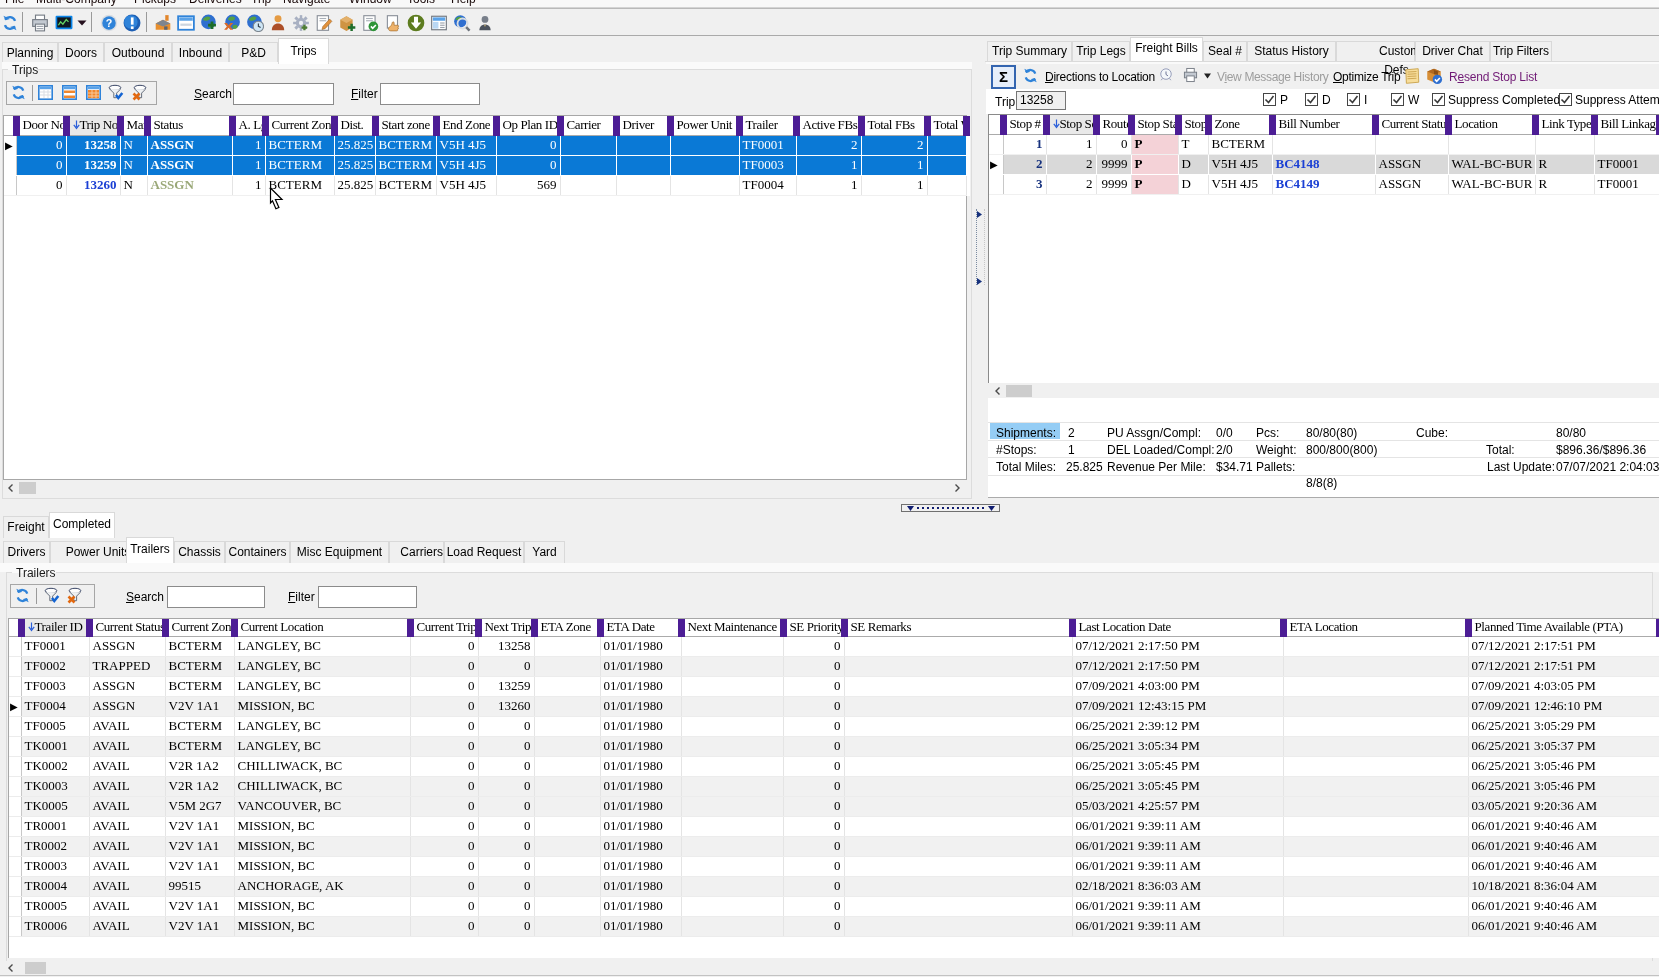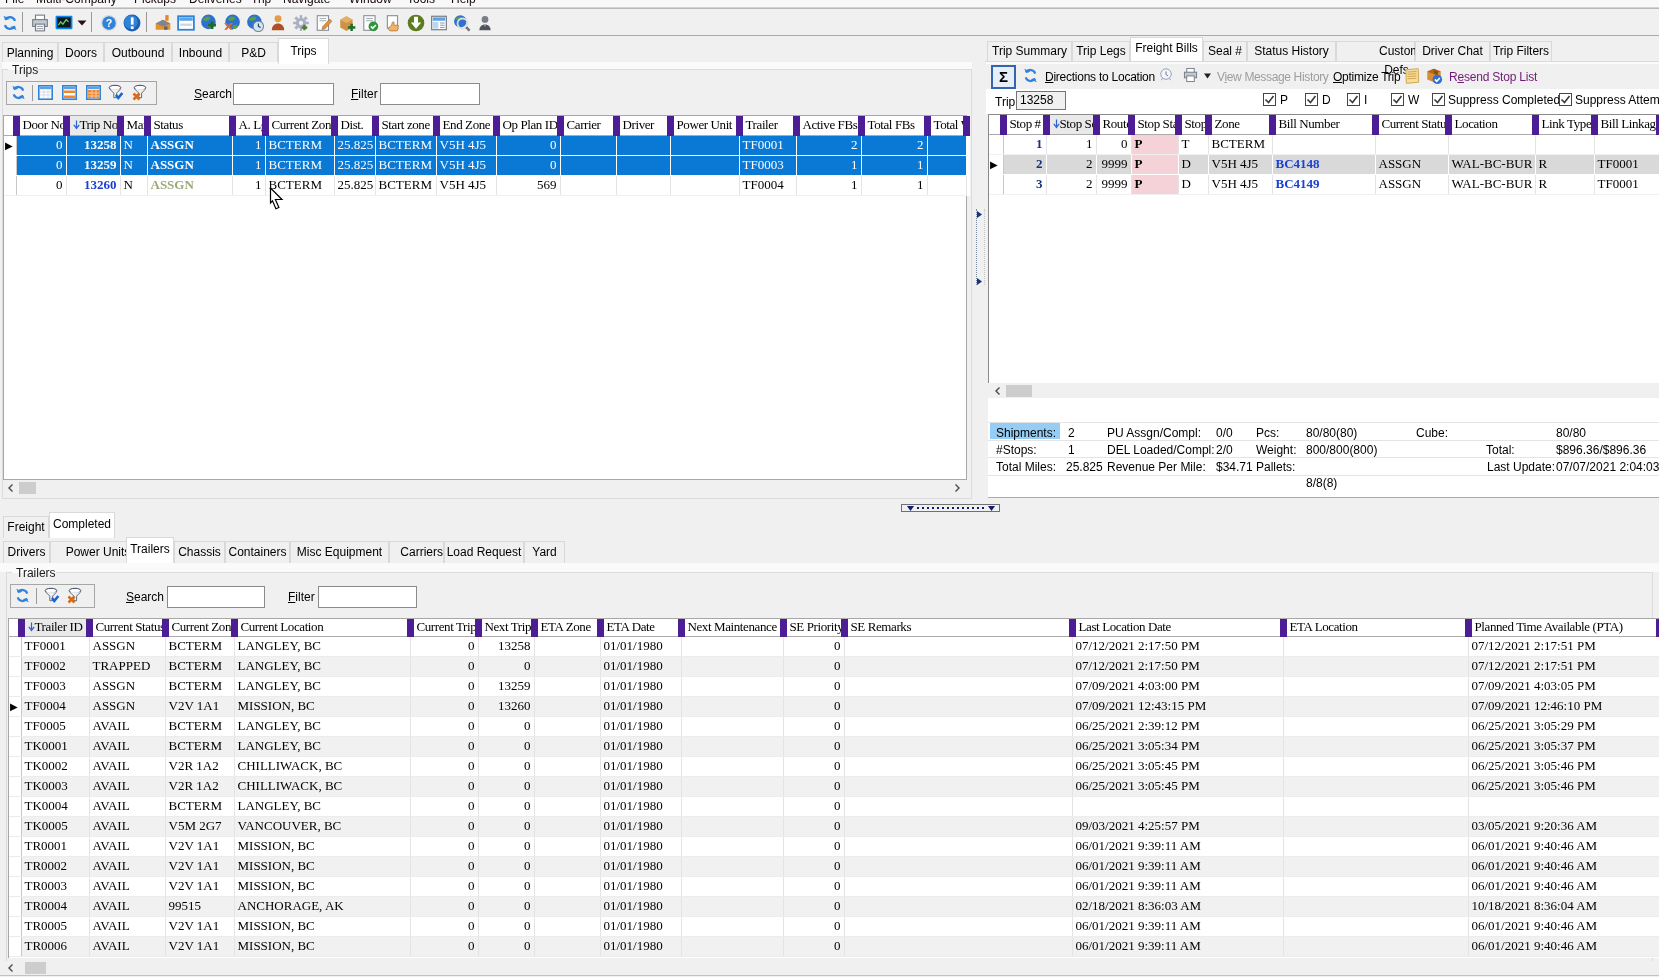--- a/index.html
+++ b/index.html
@@ -809,51 +809,34 @@
             <td class="num">0</td>
             <td></td>
             <td>01/01/1980</td>
             <td></td>
             <td class="num">0</td>
             <td></td>
             <td>06/25/2021 3:05:45 PM</td>
             <td></td>
             <td>06/25/2021 3:05:46 PM</td>
           </tr>
-<tr>
-            <td class="mark"></td>
-            <td>TK0004</td>
-            <td>AVAIL</td>
-            <td>BCTERM</td>
-            <td>LANGLEY, BC</td>
-            <td class="num">0</td>
-            <td class="num">0</td>
-            <td></td>
-            <td>01/01/1980</td>
-            <td></td>
-            <td class="num">0</td>
-            <td></td>
-            <td></td>
-            <td></td>
-            <td></td>
-          </tr>
 <tr class="alt">
             <td class="mark"></td>
             <td>TK0005</td>
             <td>AVAIL</td>
             <td>V5M 2G7</td>
             <td>VANCOUVER, BC</td>
             <td class="num">0</td>
             <td class="num">0</td>
             <td></td>
             <td>01/01/1980</td>
             <td></td>
             <td class="num">0</td>
             <td></td>
-            <td>09/03/2021 4:25:57 PM</td>
+            <td>05/03/2021 4:25:57 PM</td>
             <td></td>
             <td>03/05/2021 9:20:36 AM</td>
           </tr>
 <tr>
             <td class="mark"></td>
             <td>TR0001</td>
             <td>AVAIL</td>
             <td>V2V 1A1</td>
             <td>MISSION, BC</td>
             <td class="num">0</td>

